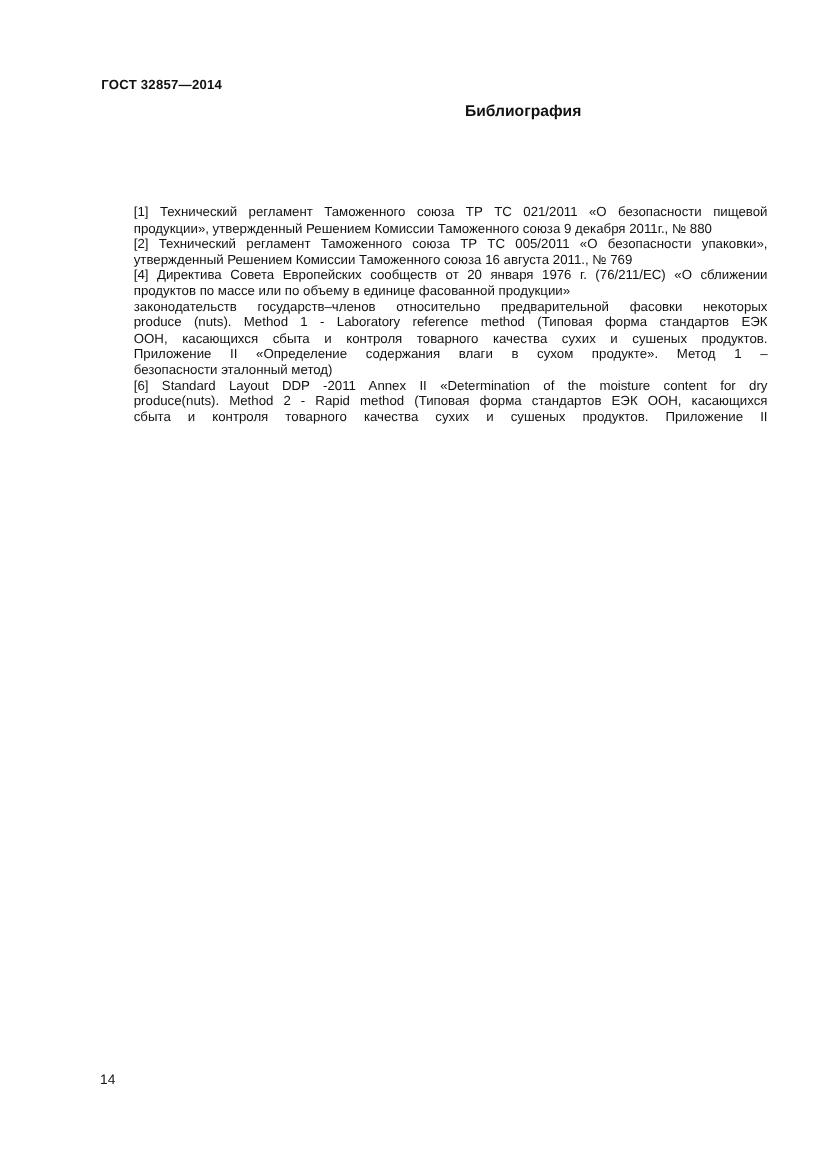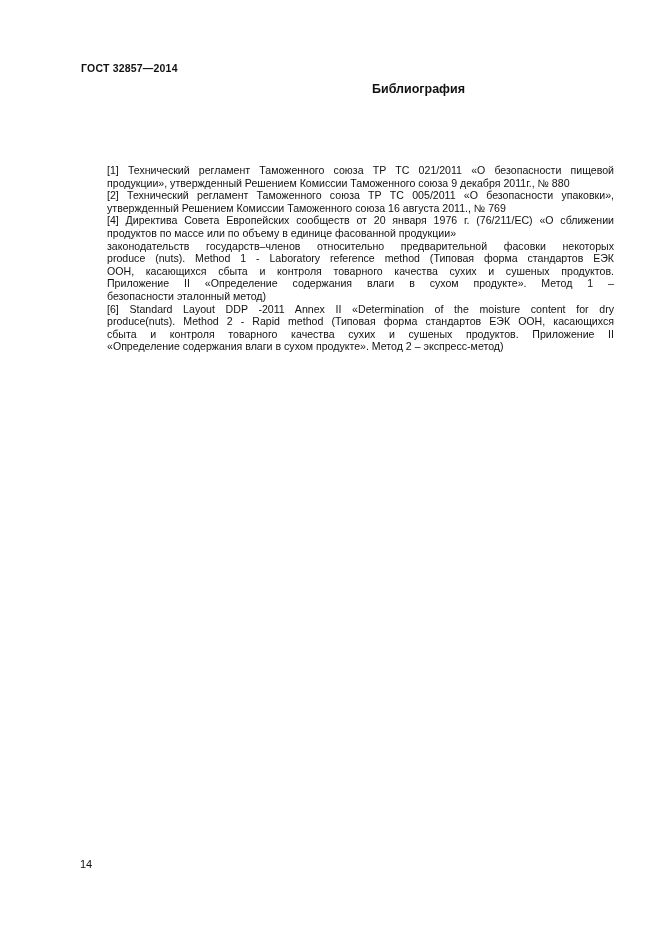--- a/index.html
+++ b/index.html
@@ -37,17 +37,16 @@
     <div>
       <div class="line"><span class="line-inner">produce (nuts). Method 1 - Laboratory reference method (Типовая форма стандартов ЕЭК</span></div>
       <div class="line"><span class="line-inner">ООН, касающихся сбыта и контроля товарного качества сухих и сушеных продуктов.</span></div>
       <div class="line"><span class="line-inner">Приложение II «Определение содержания влаги в сухом продукте». Метод 1 –</span></div>
       <div class="line last"><span class="line-inner">безопасности эталонный метод)</span></div>
     </div>
     <div>
       <div class="line"><span class="line-inner">[6] Standard Layout DDP -2011 Annex II «Determination of the moisture content for dry</span></div>
       <div class="line"><span class="line-inner">produce(nuts). Method 2 - Rapid method (Типовая форма стандартов ЕЭК ООН, касающихся</span></div>
       <div class="line"><span class="line-inner">сбыта и контроля товарного качества сухих и сушеных продуктов. Приложение II</span></div>
-      <div class="line last"><span class="line-inner">«Определение содержания влаги в сухом продукте». Метод 2 – экспресс-метод)</span></div>
     </div>
   </div>
 
 <div class="page-num">14</div>
 
 </body></html>

